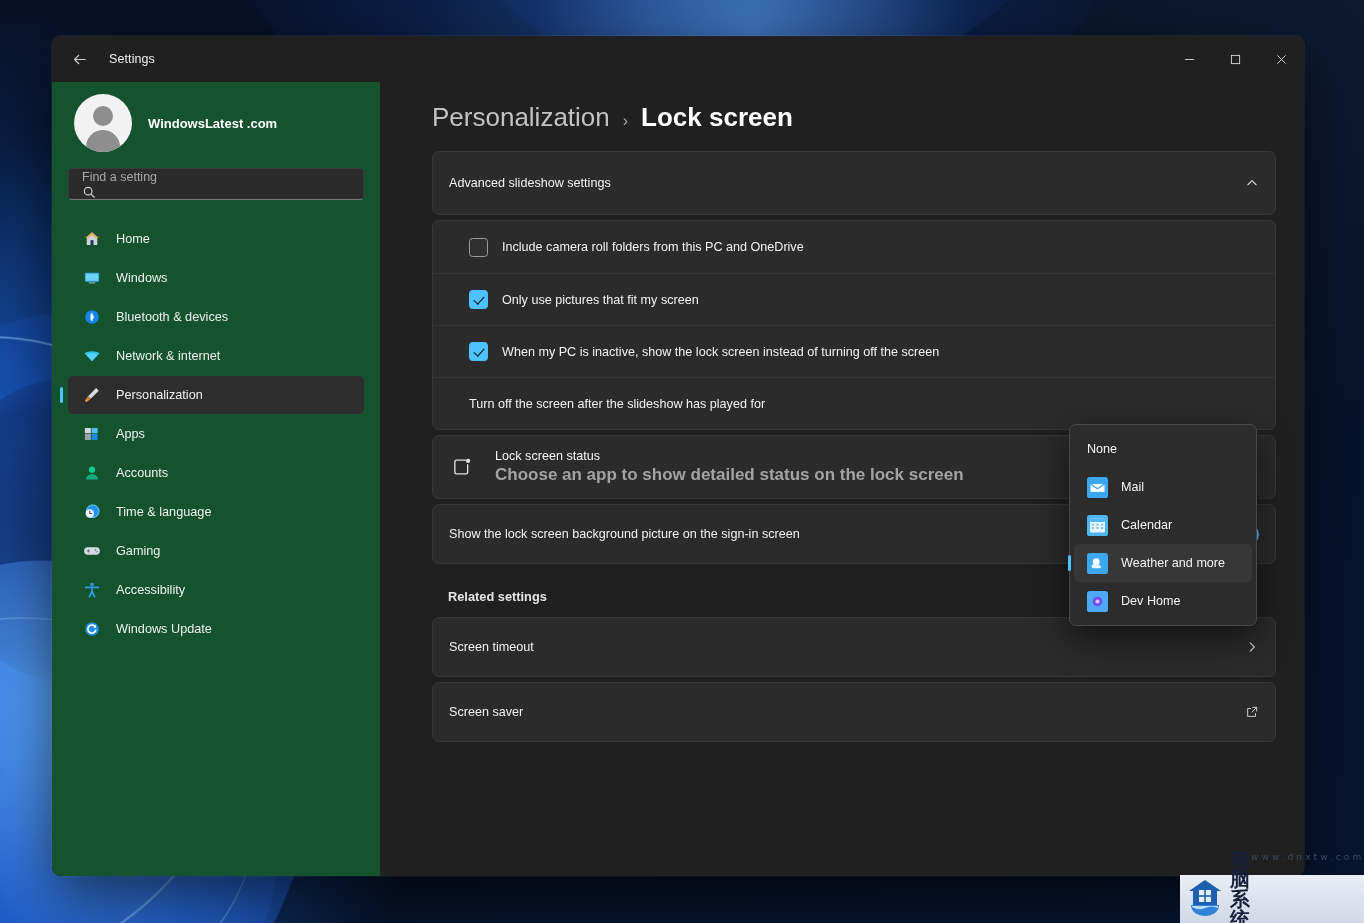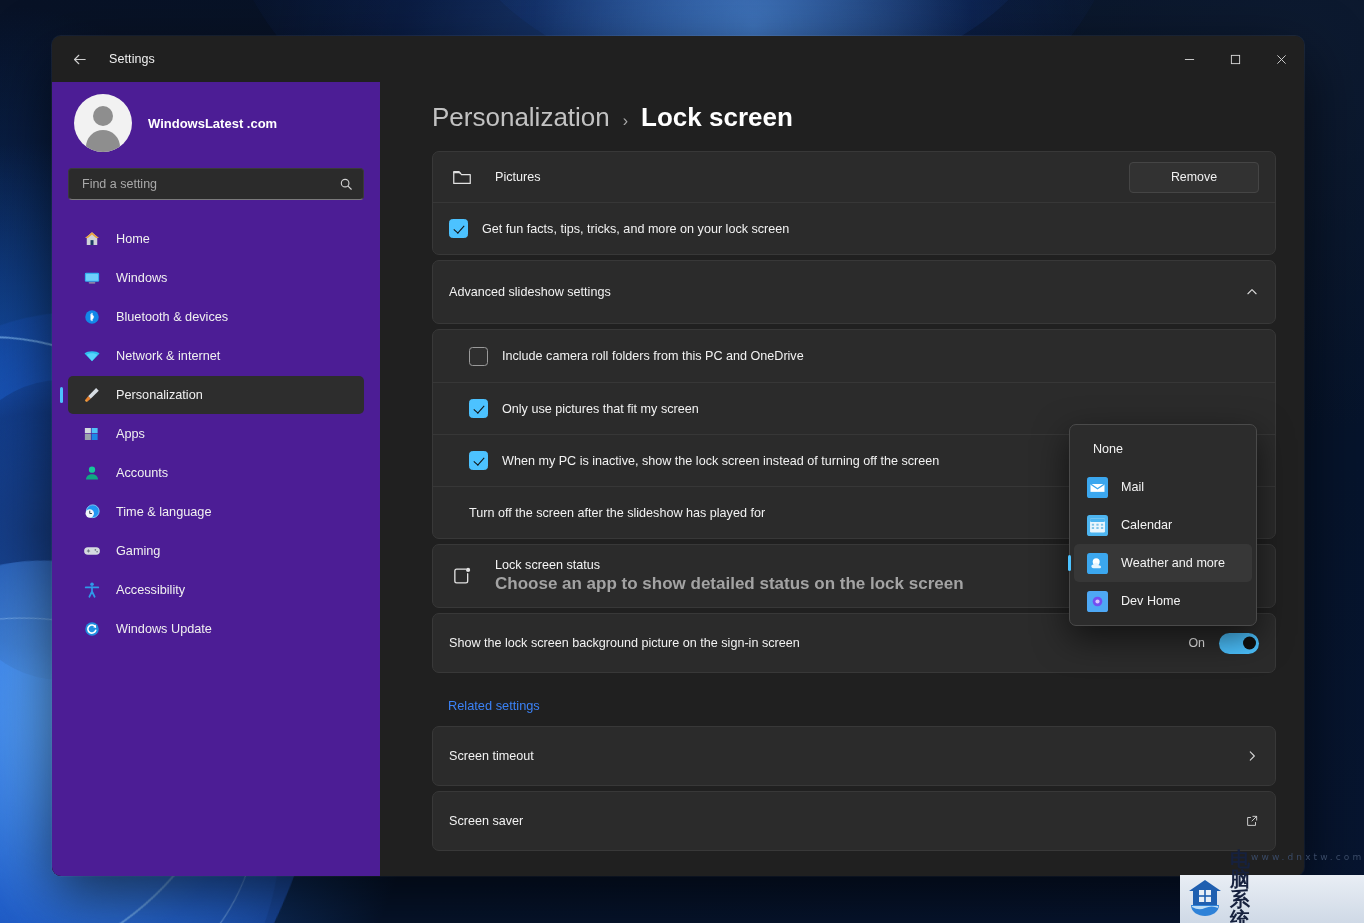--- a/index.html
+++ b/index.html
@@ -125,21 +125,21 @@
     flex: 1 1 auto;
     display: flex;
     min-height: 0;
     background: #202020;
   }
 
   
   #sidebar {
     width: 328px;
     flex: 0 0 328px;
-    background: #4c1d95;
+    background: #14532d;
     padding: 0 16px;
     display: flex;
     flex-direction: column;
   }
   #account-block {
     display: flex; align-items: center;
     gap: 16px;
     padding: 12px 0 16px 6px;
   }
   #avatar {
@@ -173,24 +173,25 @@
     font-weight: bold;
     color: #ffffff;
   }
   #search-box {
     height: 32px;
     background: #2b2b2b;
     border: 1px solid #3a3a3a;
     border-bottom: 1px solid #7a7a7a;
     border-radius: 4px;
     display: flex;
-    align-items: center;
+    align-items: flex-start;
     padding: 0 10px 0 13px;
     margin-bottom: 20px;
     cursor: text;
+    flex-direction: column;
   }
   #search-input {
     flex: 1;
     background: transparent;
     border: none;
     outline: none;
     color: #e6e6e6;
     font-size: 12.5px;
     font-family: "Liberation Sans", sans-serif;
   }
@@ -365,22 +366,22 @@
   }
 
   .chevron-right, .chevron-up, .external-icon {
     color: #d6d6d6;
     display: flex;
     align-items: center;
   }
 
   #related-heading {
     font-size: 12.8px;
-    font-weight: normal;
-    color: #3b82f6;
+    font-weight: bold;
+    color: #e5e5e5;
     margin: 25px 0 13px 16px;
   }
 
   
   #lock-status-dropdown {
     position: absolute;
     left: 1069px; top: 424px;
     width: 188px;
     background: #2c2c2c;
     border: 1px solid #4a4a4a;
@@ -413,21 +414,21 @@
     width: 21px; height: 21px;
     flex: 0 0 21px;
     border-radius: 3px;
     display: flex; align-items: center; justify-content: center;
   }
   .dd-label {
     font-size: 12.6px;
     color: #f3f3f3;
   }
   .dd-item.no-icon { padding-left: 13px; }
-  .dd-item.no-icon .dd-label { margin-left: 6px; }
+  .dd-item.no-icon .dd-label { margin-left: 0; }
 
   
   #watermark {
     position: absolute;
     right: 0; bottom: 0;
     width: 184px; height: 48px;
     background: linear-gradient(180deg, #e9eef5 0%, #cfd9e6 100%);
     display: flex;
     align-items: center;
     padding-left: 6px;
@@ -643,38 +644,20 @@
     </div>
 
     <div id="content">
 
       <div id="breadcrumb">
         <span id="breadcrumb-parent">Personalization</span>
         <span id="breadcrumb-sep">›</span>
         <span id="breadcrumb-current">Lock screen</span>
       </div>
 
-      <div class="card">
-        <div class="row">
-          <span class="row-icon">
-            <svg width="22" height="22" viewBox="0 0 24 24" fill="none" stroke="currentColor" stroke-width="1.35" stroke-linejoin="round">
-              <path d="M3 7.5 L3 19 L21 19 L21 9.5 L11.5 9.5 L9.5 7.2 L4.5 7.2 Z"></path>
-              <path d="M3 7.5 L3 6 L8.5 6 L10.3 8"></path>
-            </svg>
-          </span>
-          <span class="row-label">Pictures</span>
-          <div class="row-right">
-            <button id="remove-button">Remove</button>
-          </div>
-        </div>
-        <div class="row cb-row">
-          <span class="checkbox on"></span>
-          <span class="row-label">Get fun facts, tips, tricks, and more on your lock screen</span>
-        </div>
-      </div>
 
       <div class="card">
         <div class="row expander">
           <span class="row-label">Advanced slideshow settings</span>
           <div class="row-right">
             <span class="chevron-up">
               <svg width="14" height="14" viewBox="0 0 24 24" fill="none" stroke="currentColor" stroke-width="2" stroke-linecap="round" stroke-linejoin="round">
                   <polyline points="5,15 12,8 19,15"></polyline>
                 </svg>
             </span>

